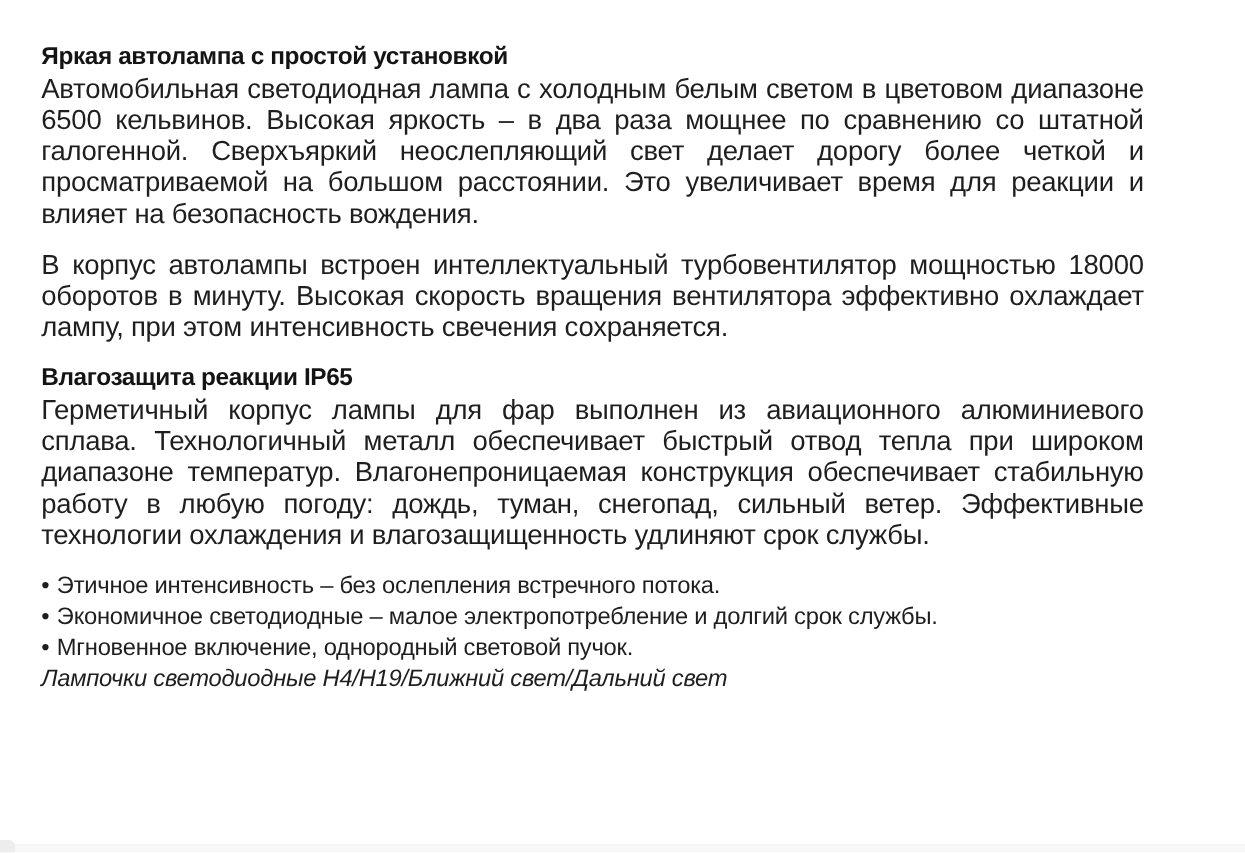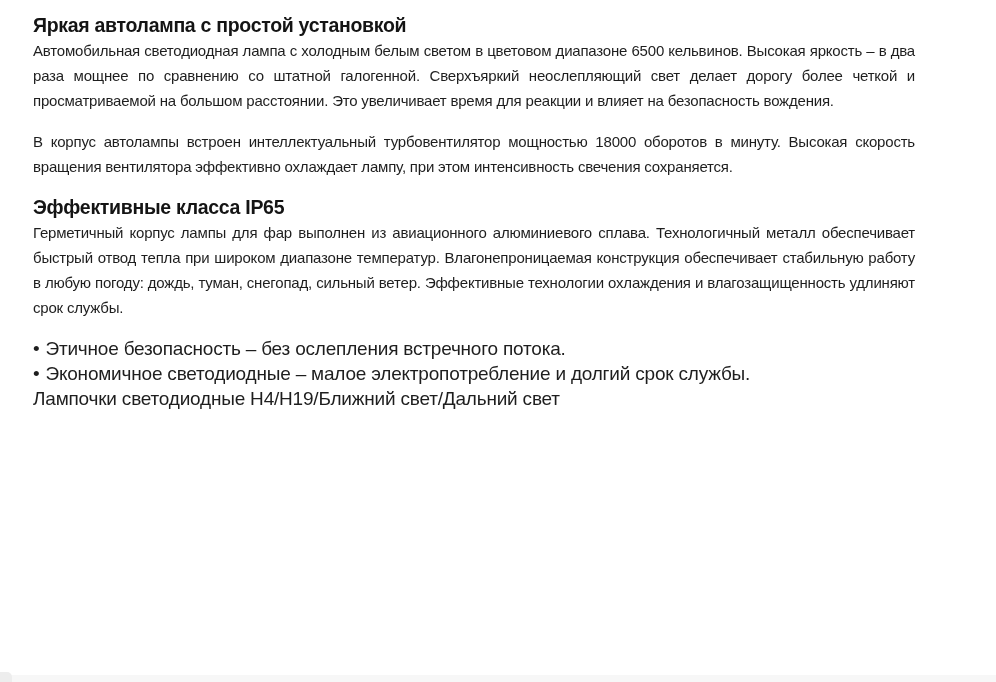--- a/index.html
+++ b/index.html
@@ -10,32 +10,33 @@
     overflow: hidden;
   }
   body {
     font-family: "Liberation Sans", sans-serif;
     color: #1e1e1e;
     position: relative;
   }
   .page {
     padding: 13px 33px 0 33px;
     width: 948px;
+    margin-top: 20px;
   }
   .sec { margin-bottom: 16px; }
   .sec:last-child { margin-bottom: 0; }
   .sec-title {
     font-size: 19.5px;
     font-weight: 700;
     line-height: 25px;
     letter-spacing: -0.3px;
     color: #141414;
   }
   .sec-body {
-    font-size: 15px;
+    font-size: 22px;
     line-height: 25px;
     letter-spacing: -0.2px;
     text-align: justify;
     color: #1e1e1e;
   }
   .bullet-line {
     font-size: 19px;
     line-height: 25px;
     letter-spacing: -0.2px;
     text-align: left;
@@ -44,20 +45,21 @@
   .bullet-marker {
     display: inline-block;
     margin-right: 6px;
   }
   .plain-line {
     font-size: 19px;
     line-height: 25px;
     letter-spacing: -0.2px;
     text-align: left;
     color: #1e1e1e;
+    font-style: italic;
   }
   .bottom-strip {
     position: absolute;
     left: 0;
     right: 0;
     bottom: 0;
     height: 7px;
     background: #f7f7f7;
   }
   .bottom-corner-notch {
@@ -81,30 +83,33 @@
   </section>
 
   <section class="sec">
   </section>
 
   <section class="sec">
     <p class="sec-body">В корпус автолампы встроен интеллектуальный турбовентилятор мощностью 18000 оборотов в минуту. Высокая скорость вращения вентилятора эффективно охлаждает лампу, при этом интенсивность свечения сохраняется.</p>
   </section>
 
   <section class="sec">
-    <h3 class="sec-title">Эффективные класса IP65</h3>
+    <h3 class="sec-title">Влагозащита реакции IP65</h3>
     <p class="sec-body">Герметичный корпус лампы для фар выполнен из авиационного алюминиевого сплава. Технологичный металл обеспечивает быстрый отвод тепла при широком диапазоне температур. Влагонепроницаемая конструкция обеспечивает стабильную работу в любую погоду: дождь, туман, снегопад, сильный ветер. Эффективные технологии охлаждения и влагозащищенность удлиняют срок службы.</p>
   </section>
 
   <section class="sec">
     <div class="bullet-line">
-      <span class="bullet-marker">•</span><span>Этичное безопасность – без ослепления встречного потока.</span>
+      <span class="bullet-marker">•</span><span>Этичное интенсивность – без ослепления встречного потока.</span>
     </div>
     <div class="bullet-line">
       <span class="bullet-marker">•</span><span>Экономичное светодиодные – малое электропотребление и долгий срок службы.</span>
+    </div>
+    <div class="bullet-line">
+      <span class="bullet-marker">•</span><span>Мгновенное включение, однородный световой пучок.</span>
     </div>
     <p class="plain-line">Лампочки светодиодные H4/H19/Ближний свет/Дальний свет</p>
   </section>
 
 </div>
 
 <div class="bottom-strip"></div>
 <div class="bottom-corner-notch"></div>
 
 </body></html>

